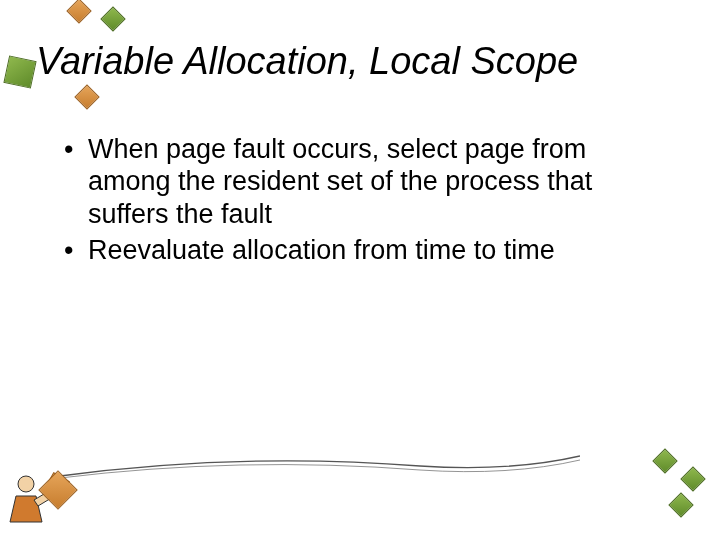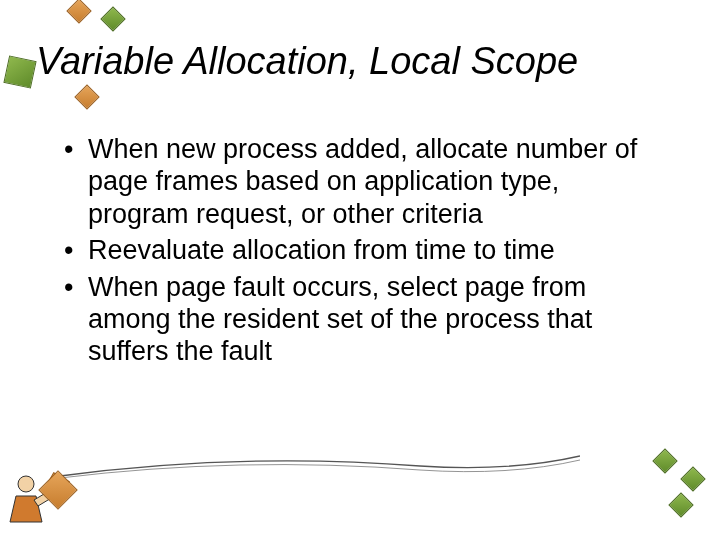--- a/index.html
+++ b/index.html
@@ -91,23 +91,22 @@
 <div class="slide">
 
   <div class="deco-box orange sm d1"></div>
   <div class="deco-box sm d2"></div>
   <div class="deco-box d3"></div>
   <div class="deco-box orange sm d4"></div>
 
   <h1 class="title">Variable Allocation, Local Scope</h1>
 
   <ul class="bullets">
-    <li>When new process added, allocate number of page frames based on application type, program request, or other criteria</li>
+    <li>When page fault occurs, select page from among the resident set of the process that suffers the fault</li>
     <li>Reevaluate allocation from time to time</li>
-    <li>When page fault occurs, select page from among the resident set of the process that suffers the fault</li>
   </ul>
 
   <svg class="swoosh" viewBox="0 0 520 40">
     <path d="M0,30 Q180,6 360,20 Q450,26 520,10" stroke="#555" stroke-width="1.4" fill="none"></path>
     <path d="M0,32 Q180,10 360,24 Q450,30 520,14" stroke="#888" stroke-width="0.9" fill="none"></path>
   </svg>
 
   <svg class="person" viewBox="0 0 70 66">
     <circle cx="24" cy="14" r="8" fill="#f2d2a6" stroke="#333" stroke-width="1"></circle>
     <path d="M14,26 L34,26 L40,52 L8,52 Z" fill="#d07a2e" stroke="#333" stroke-width="1"></path>

